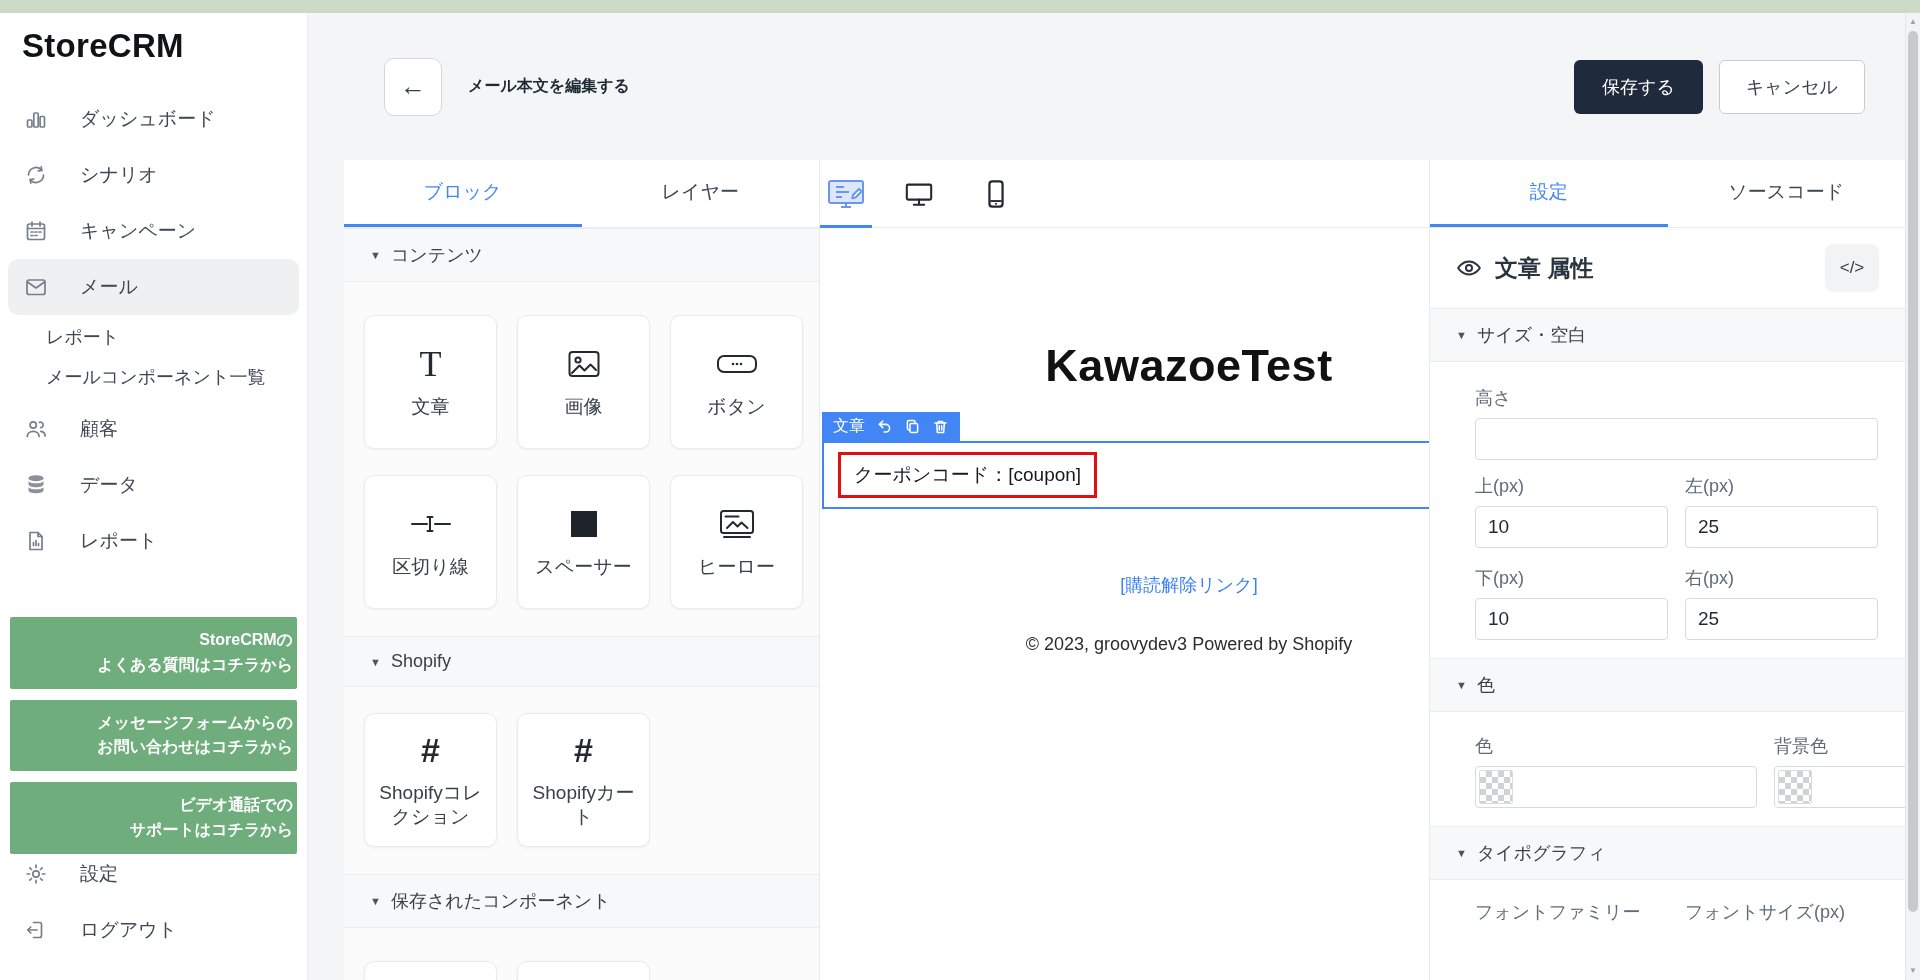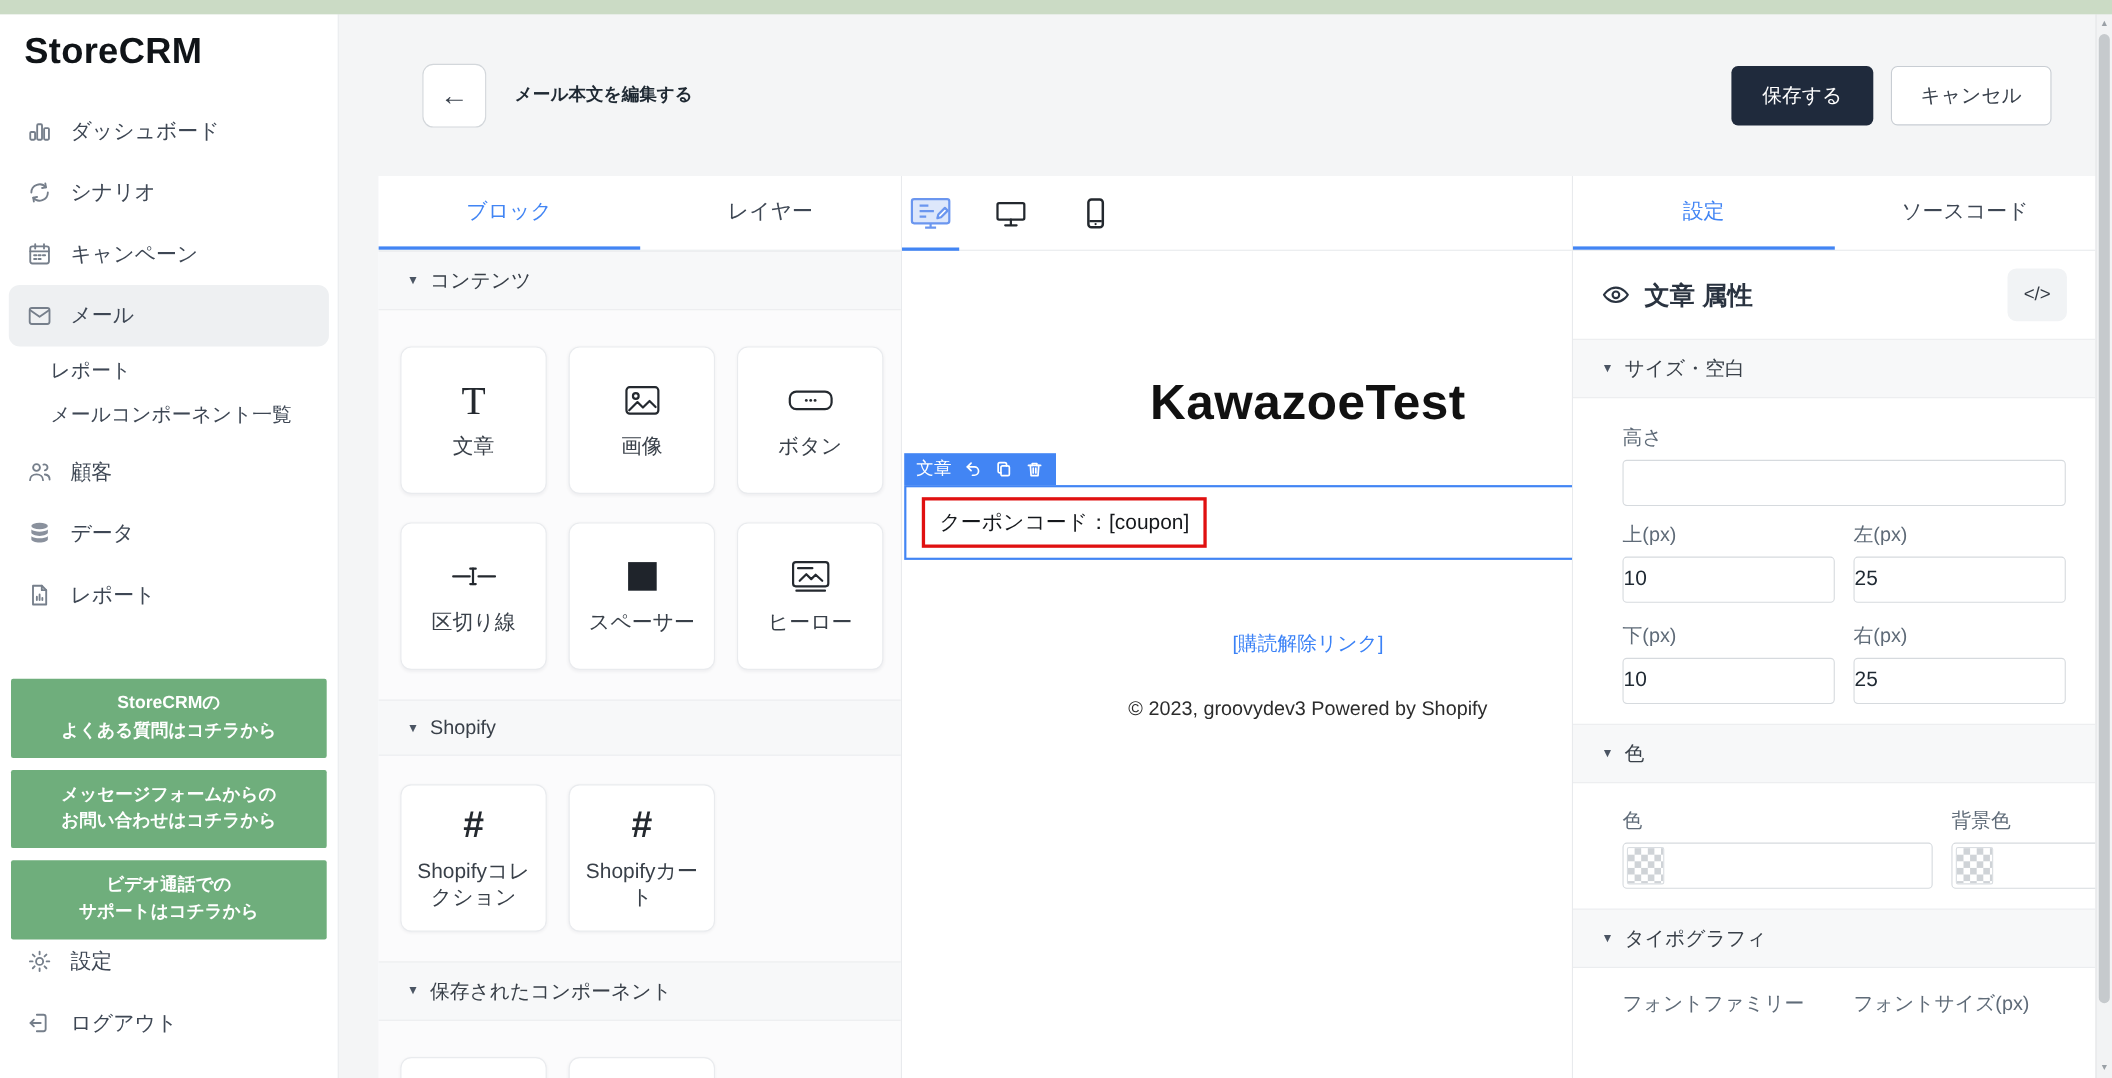--- a/index.html
+++ b/index.html
@@ -8,27 +8,27 @@
     font-family:"Liberation Sans","DejaVu Sans",sans-serif;
     background:#f4f5f6; color:#333; position:relative;
   }
   
   .topstrip { position:absolute; top:0; left:0; width:1920px; height:13px; background:#cbdbc5; z-index:6; }
 
   
   .sidebar { position:absolute; top:13px; left:0; width:308px; bottom:0; background:#fff; border-right:1px solid #e8eaed; z-index:2; }
   .logo { padding:14px 22px 0; font-size:33px; font-weight:bold; color:#101418; letter-spacing:.3px; }
   .nav { margin-top:26px; }
-  .nav-item { display:flex; align-items:center; gap:16px; padding:15px 24px; font-size:19px; color:#3e4754; cursor:pointer; }
+  .nav-item { display:flex; align-items:center; gap:32px; padding:15px 24px; font-size:19px; color:#3e4754; cursor:pointer; }
   .nav-item .nicon { width:24px; height:24px; flex:0 0 24px; color:#767f8b; }
   .nav-item.active { background:#eef0f2; border-radius:10px; margin:0 8px; padding:15px 16px; }
   .subnav { padding:2px 0 4px; }
   .subnav-item { padding:8px 24px 8px 46px; font-size:18px; color:#3e4754; cursor:pointer; }
   .help-stack { position:absolute; top:604px; left:10px; right:10px; display:flex; flex-direction:column; gap:11px; }
-  .help-btn { background:#6fae7c; color:#fff; font-weight:bold; font-size:16px; line-height:1.55; text-align:center; padding:11px 4px; border-radius:2px; border:none; cursor:pointer; font-family:inherit; }
+  .help-btn { background:#6fae7c; color:#fff; font-weight:bold; font-size:16px; line-height:1.55; text-align:right; padding:11px 4px; border-radius:2px; border:none; cursor:pointer; font-family:inherit; }
   .sidebar-footer { position:absolute; top:833px; left:0; right:0; }
 
   
   .main-header { position:absolute; left:344px; top:13px; right:15px; height:147px; display:flex; align-items:center; padding:0 40px; background:#f4f5f6; }
   .back-btn { width:58px; height:58px; background:#fff; border:1px solid #d3d7db; border-radius:10px; font-size:26px; color:#39414c; cursor:pointer; display:flex; align-items:center; justify-content:center; }
   .page-title { margin-left:26px; font-size:16px; font-weight:bold; color:#1f2933; }
   .header-spacer { flex:1; }
   .btn-save { background:#1f2a3c; color:#fff; border:none; border-radius:6px; font-size:18px; padding:15px 28px; cursor:pointer; font-family:inherit; }
   .btn-cancel { background:#fff; color:#39414c; border:1px solid #c8cdd3; border-radius:6px; font-size:18px; padding:14px 26px; margin-left:16px; cursor:pointer; font-family:inherit; }
 
@@ -67,21 +67,21 @@
 
   
   .settings-panel { width:475px; background:#fff; overflow:hidden; }
   .attr-head { display:flex; align-items:center; gap:13px; padding:16px 26px; height:80px; }
   .attr-title { font-size:23px; font-weight:bold; color:#2a3340; }
   .eye { width:26px; height:26px; color:#2a3340; }
   .attr-spacer { flex:1; }
   .code-btn { width:54px; height:48px; background:#f1f3f5; border:none; border-radius:8px; font-size:17px; color:#333a43; cursor:pointer; font-family:inherit; }
   .settings-body { padding:0 27px 0 45px; }
   .field-label { font-size:18px; color:#5f6b78; margin:24px 0 8px; }
-  .text-input { width:100%; height:42px; border:1px solid #d6dade; border-radius:4px; background:#fff; padding:0 0; font-size:19px; color:#1f2933; font-family:inherit; }
+  .text-input { width:100%; height:42px; border:1px solid #d6dade; border-radius:4px; background:#fff; padding:0 12px; font-size:19px; color:#1f2933; font-family:inherit; }
   .padding-row { display:flex; align-items:center; gap:16px; margin-top:20px; }
   .padding-label { font-size:19px; font-weight:bold; color:#1f2933; }
   .x-btn { width:38px; height:31px; background:#eef0f2; border:none; border-radius:4px; font-size:20px; color:#3e4754; cursor:pointer; line-height:1; }
   .grid2 { display:grid; grid-template-columns:1fr 1fr; column-gap:17px; }
   .grid2 .field-label { margin-top:14px; }
   .grid2 .field-label.r2 { margin-top:18px; }
   .color-input { display:flex; align-items:center; gap:8px; border:1px solid #d6dade; border-radius:4px; height:42px; padding:3px; background:#fff; }
   .checker { width:34px; height:34px; border:1px solid #d9dde1; border-radius:2px; cursor:pointer;
              background-image:conic-gradient(#cfd3d7 25%, #fff 0 50%, #cfd3d7 0 75%, #fff 0); background-size:12px 12px; }
   .color-input input { flex:1; min-width:0; border:none; outline:none; font-size:18px; height:100%; }

